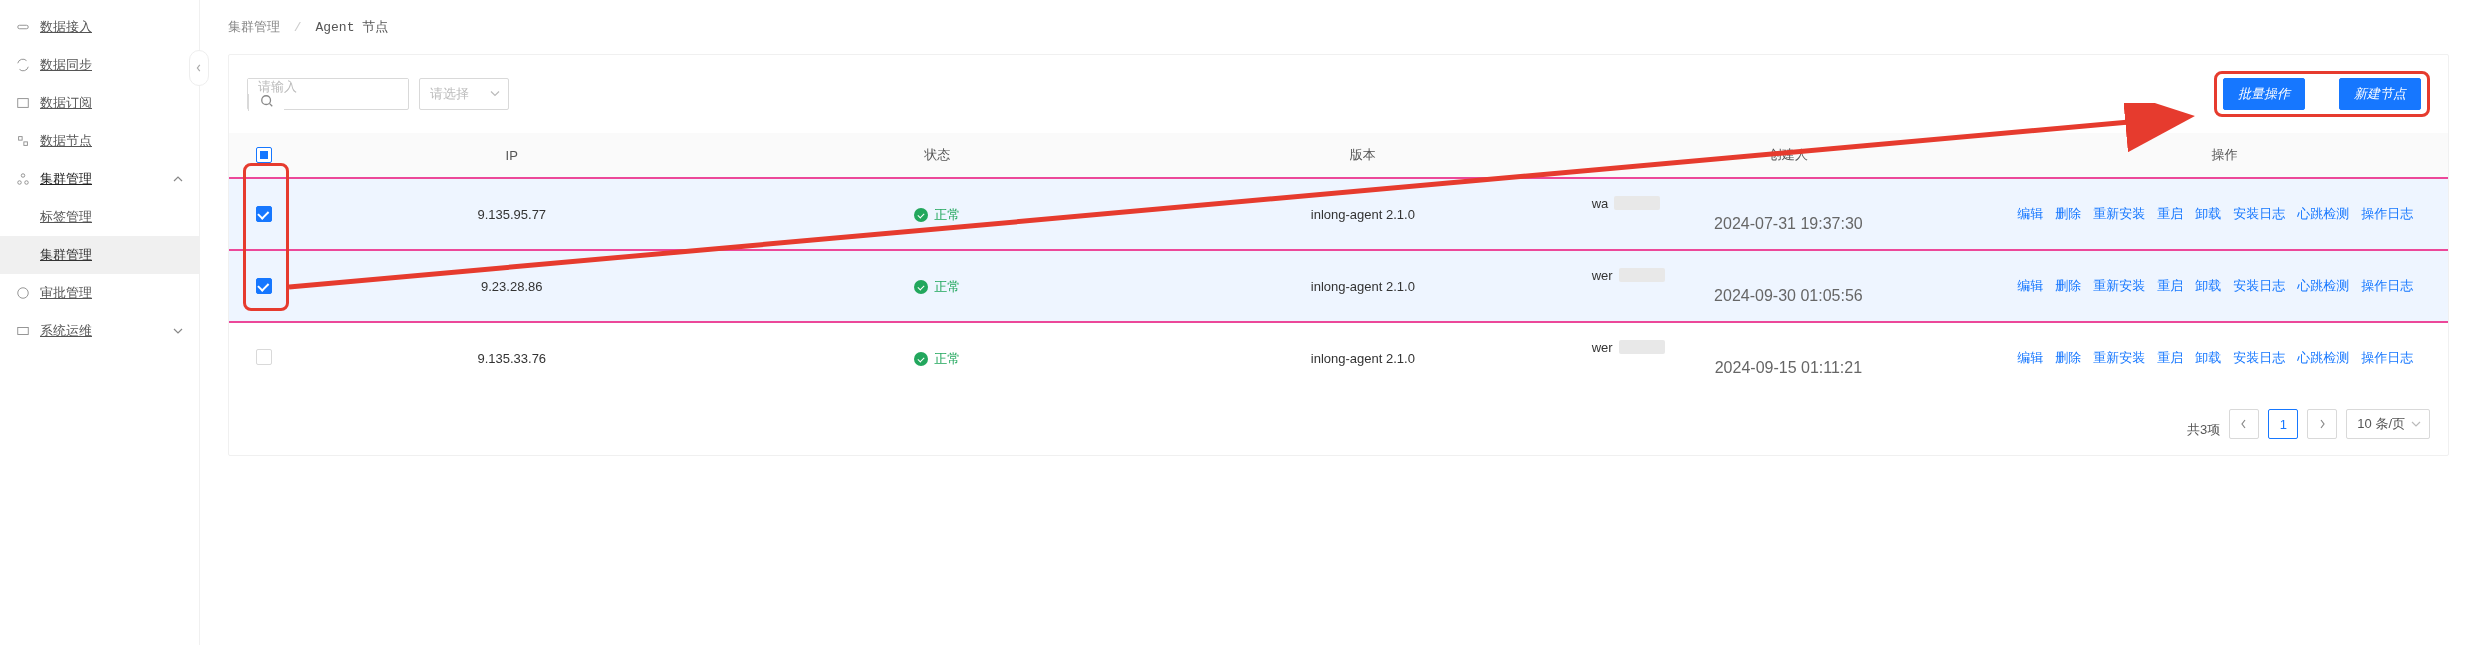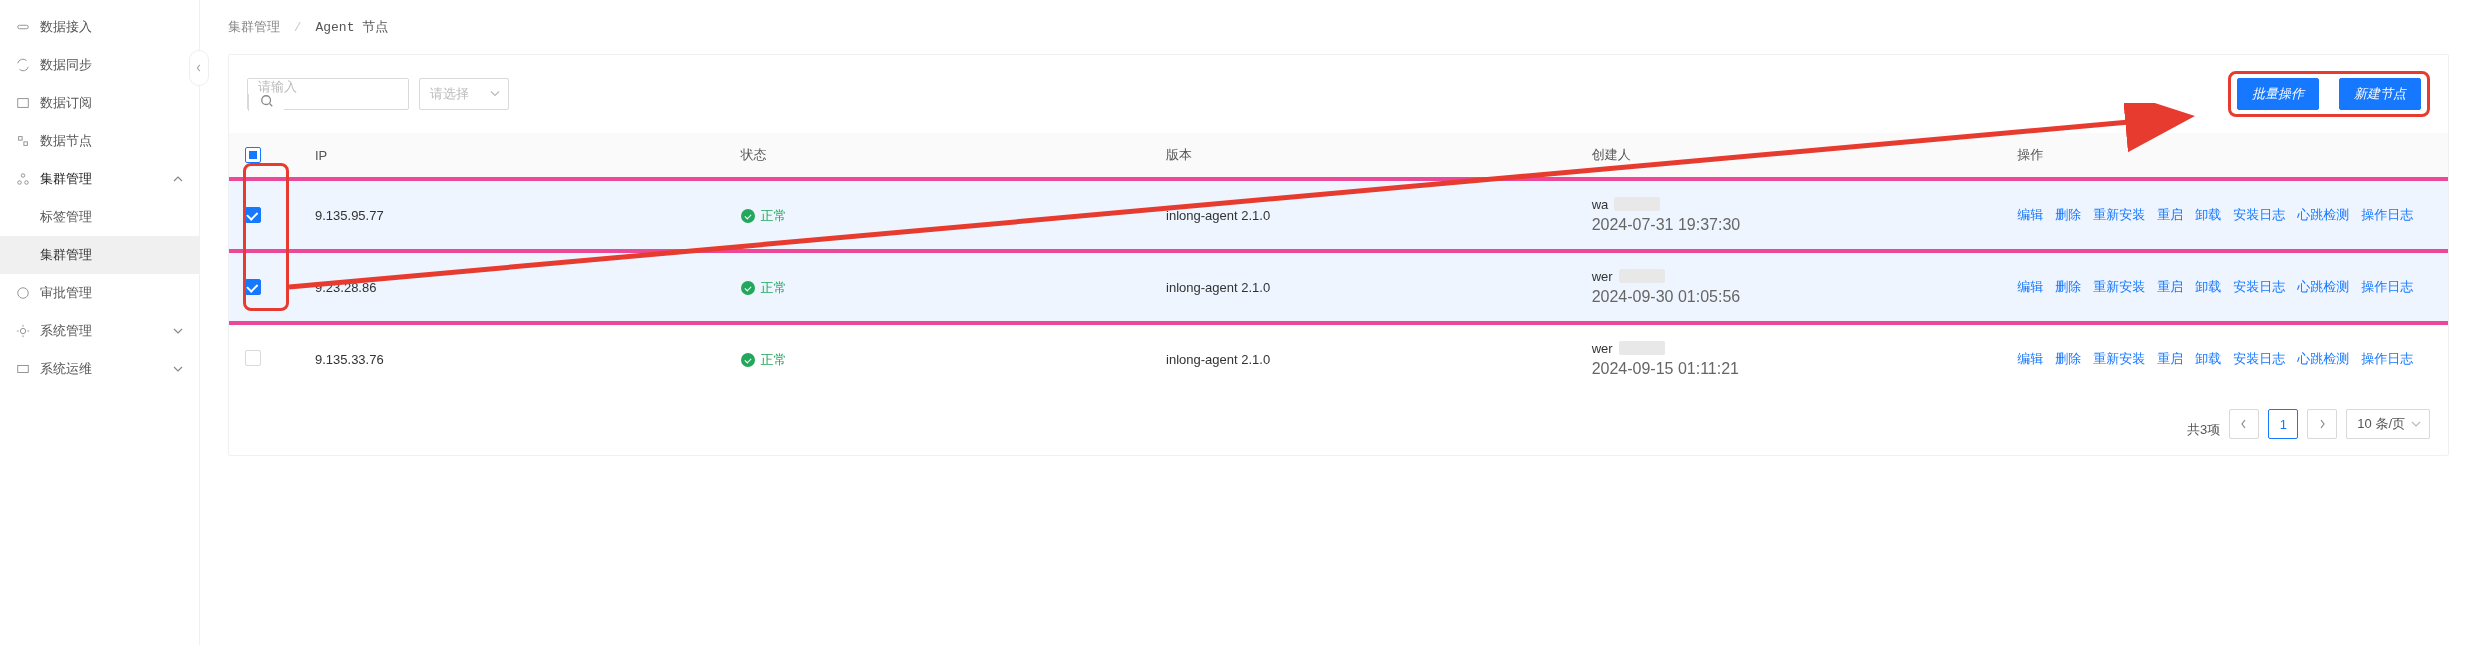--- a/index.html
+++ b/index.html
@@ -22,20 +22,21 @@
   padding-top: 8px;
   flex-shrink: 0;
   position: relative;
 }
 .sidebar-item {
   display: flex;
   align-items: center;
   padding: 10px 16px;
   cursor: pointer;
   color: #555;
+  text-decoration: underline;
 }
 .sidebar-item.active { background: #f0f0f0; color: #333; font-weight: 500; }
 .sidebar-icon {
   width: 14px; height: 14px; margin-right: 10px;
   display: inline-flex; align-items: center; justify-content: center;
   color: #888;
 }
 .sidebar-icon svg { width: 14px; height: 14px; }
 .sidebar-label { flex: 1; }
 .sidebar-arrow {
@@ -127,21 +128,21 @@
 .btn {
   height: 32px;
   padding: 0 14px;
   border-radius: 2px;
   cursor: pointer;
   font-size: 13px;
   border: 1px solid transparent;
   display: inline-flex; align-items: center; font-style: italic;
 }
 .btn-primary { background: #1677ff; color: #fff; border-color: #1677ff; }
-.btn + .btn { margin-left: 10px; }
+.btn + .btn { margin-left: 24px; }
 
 
 .anno-box {
   border: 3px solid #e63b2e;
   border-radius: 8px;
   padding: 4px 6px;
   display: inline-flex;
   gap: 10px;
 }
 
@@ -151,23 +152,23 @@
   display: grid;
   grid-template-columns: 70px 1fr 1fr 1fr 1fr 1.05fr;
   align-items: center;
 }
 .thead {
   background: #fafafa;
   font-weight: 500;
   color: #555;
   height: 44px;
 }
-.th, .td { padding: 12px 16px; }
+.th, .td { padding: 12px 16px; text-align: center; }
 .trow {
-  border-top: 4px solid #ec4899;
+  border-top: 2px solid #ec4899;
   min-height: 72px;
 }
 .trow.selected { background: #eef5ff; }
 .checkbox {
   width: 16px; height: 16px;
   border: 1px solid #d9d9d9;
   border-radius: 2px;
   display: inline-flex;
   align-items: center; justify-content: center;
   cursor: pointer;
@@ -316,34 +317,20 @@
     <div class="sidebar-item sidebar-sub active">
       <span class="sidebar-label">集群管理</span>
     </div>
     <div class="sidebar-item">
       <span class="sidebar-icon">
           <svg viewBox="0 0 16 16">
             <circle cx="8" cy="8" r="6" fill="none" stroke="currentColor"></circle>
           </svg>
         </span>
       <span class="sidebar-label">审批管理</span>
-    </div>
-    <div class="sidebar-item">
-      <span class="sidebar-icon">
-          <svg viewBox="0 0 16 16">
-            <circle cx="8" cy="8" r="3" fill="none" stroke="currentColor"></circle>
-            <path d="M8 1v2M8 13v2M1 8h2M13 8h2" stroke="currentColor"></path>
-          </svg>
-        </span>
-      <span class="sidebar-label">系统管理</span>
-      <span class="sidebar-arrow">
-          <svg viewBox="0 0 10 10" width="10" height="10">
-            <path d="M1 3 L5 7 L9 3" stroke="currentColor" fill="none" stroke-width="1.2"></path>
-          </svg>
-        </span>
     </div>
     <div class="sidebar-item">
       <span class="sidebar-icon">
           <svg viewBox="0 0 16 16">
             <rect x="2" y="4" width="12" height="8" fill="none" stroke="currentColor"></rect>
           </svg>
         </span>
       <span class="sidebar-label">系统运维</span>
       <span class="sidebar-arrow">
           <svg viewBox="0 0 10 10" width="10" height="10">

